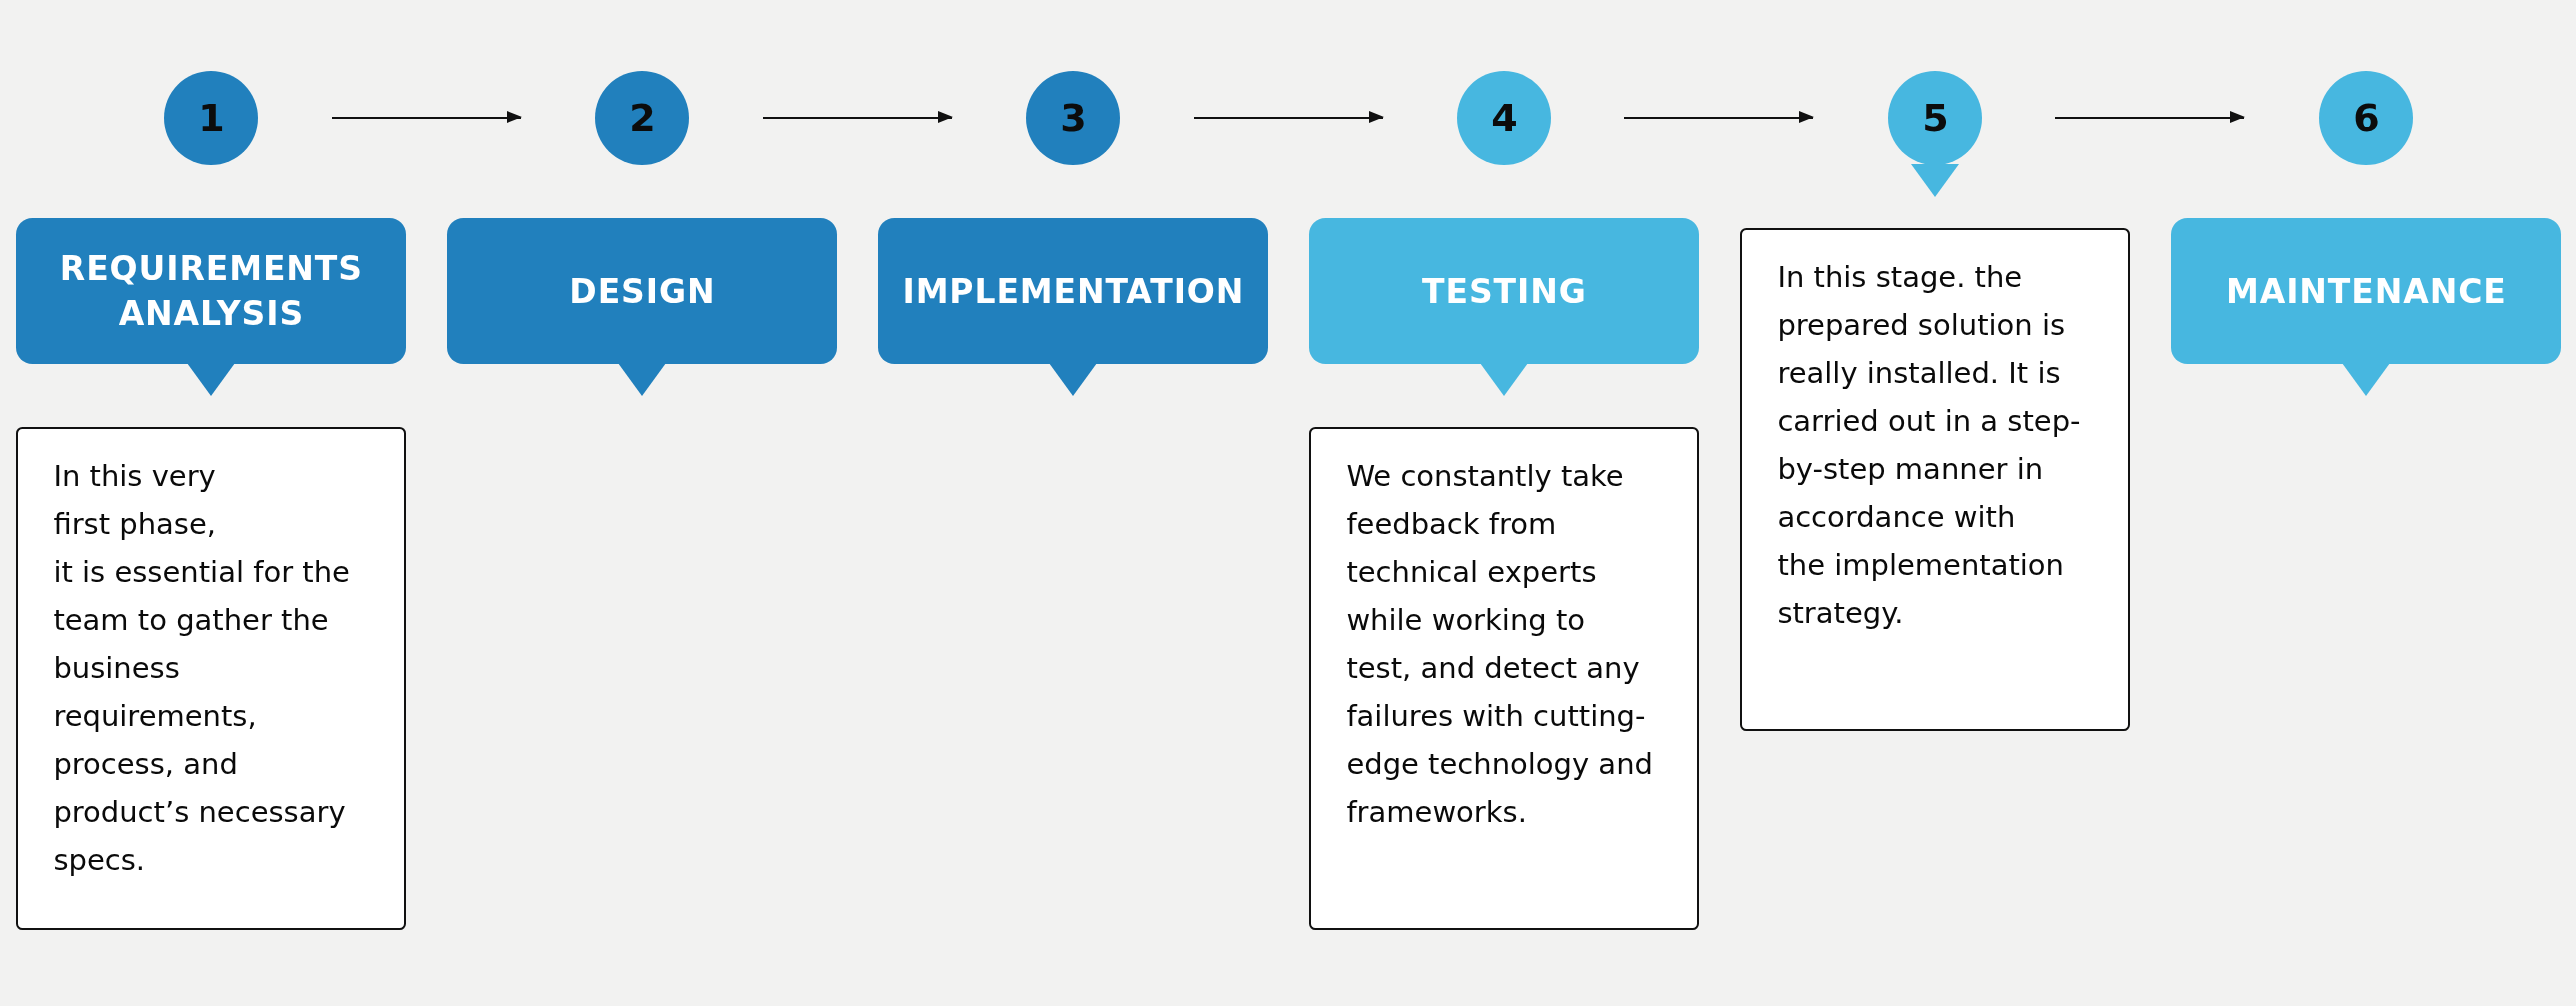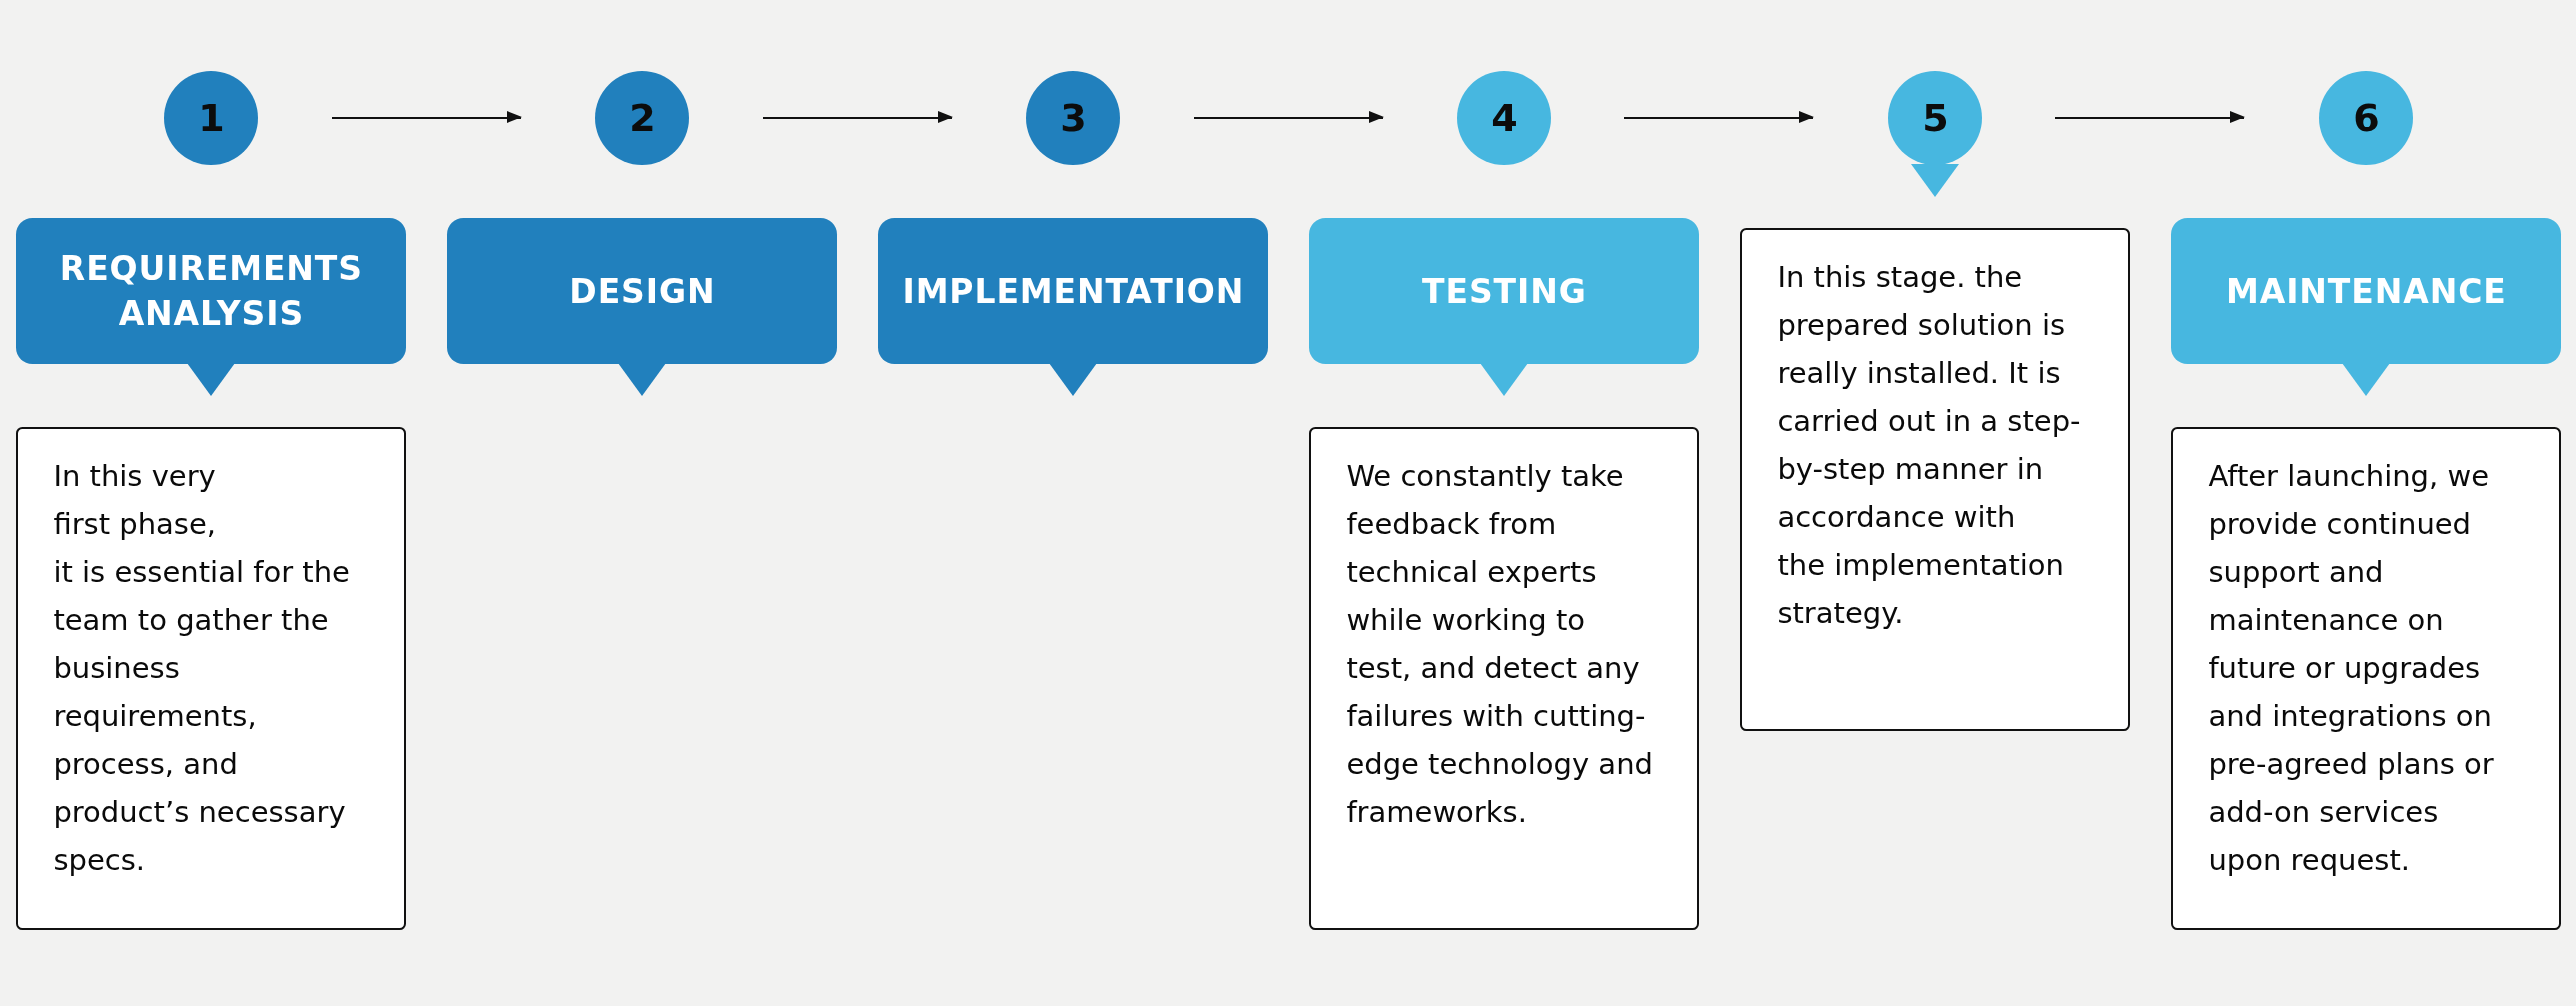--- a/index.html
+++ b/index.html
@@ -154,31 +154,20 @@
     </div>
 
     <div class="column" style="--accent: #47b7e0;">
       <div class="circle">
         <span>6</span>
       </div>
       <div class="banner">
         <span class="title">MAINTENANCE</span>
       </div>
       <div class="tail"></div>
-      <div class="card">
-        <div class="desc">After launching, we
-provide continued
-support and
-maintenance on
-future or upgrades
-and integrations on
-pre-agreed plans or
-add-on services
-upon request.</div>
-      </div>
     </div>
 
   </div>
 
   <div class="arrow" style="left:332px"></div>
   <div class="arrow" style="left:763px"></div>
   <div class="arrow" style="left:1194px"></div>
   <div class="arrow" style="left:1624px"></div>
   <div class="arrow" style="left:2055px"></div>
 

